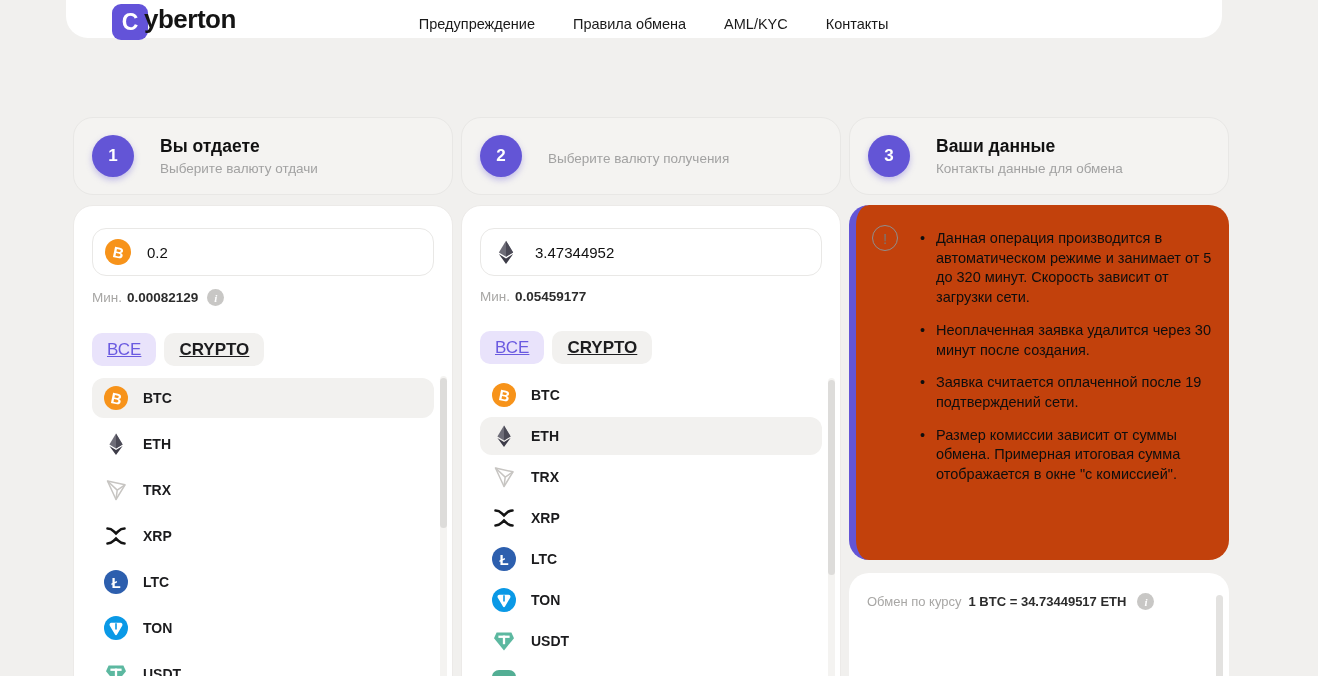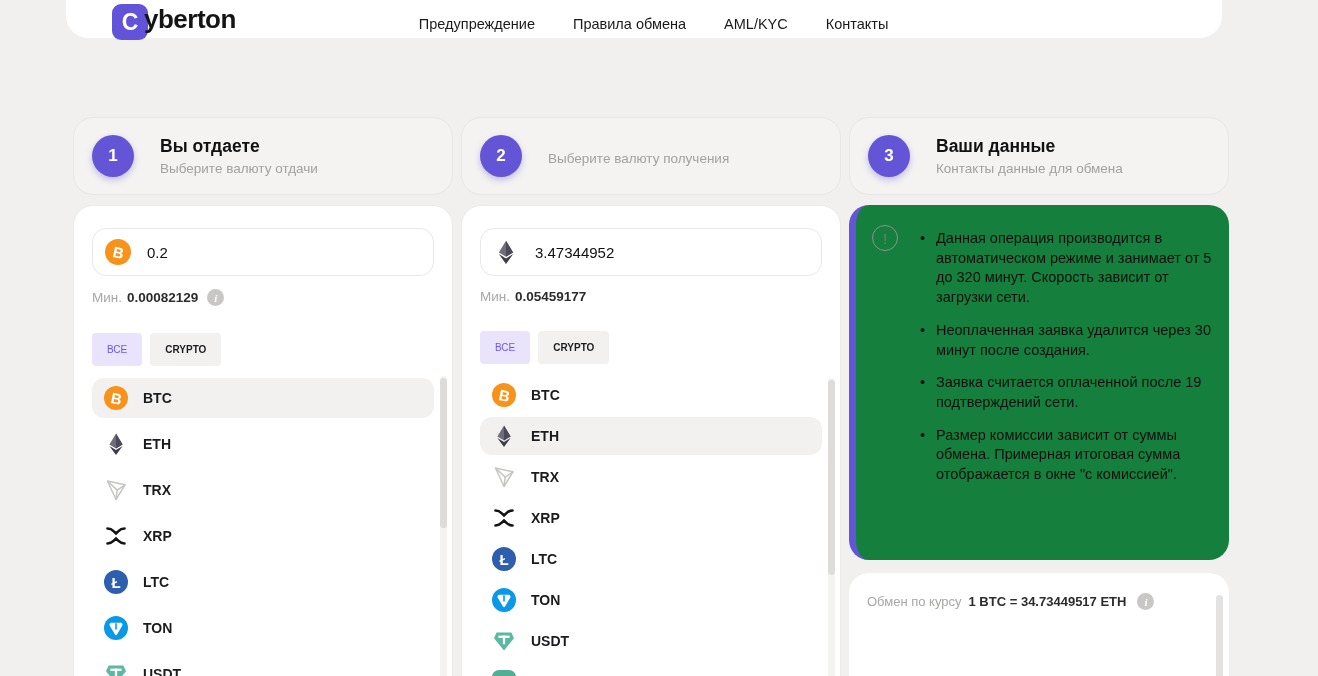--- a/index.html
+++ b/index.html
@@ -66,23 +66,23 @@
   }
   .amount-input .amount { margin-left:16px; font-size:15px; color:#111; }
 
   .min-row { margin-top:13px; display:flex; align-items:center; gap:5px; font-size:13.5px; }
   .min-label { color:#a8a7a5; }
   .min-value { color:#2c2c2c; font-weight:bold; }
 
   .chips { margin-top:27px; display:flex; gap:8px; }
   .chip {
     border:none; height:33px; padding:0 15px;
-    border-radius:4px; font-size:10px; cursor:pointer;
+    border-radius:10px; font-size:17px; cursor:pointer;
     font-family:"Liberation Sans", sans-serif;
-    background:#f2f1ef; color:#1d1d1f; font-weight:bold;
+    background:#f2f1ef; color:#1d1d1f; font-weight:bold;text-decoration:underline;
   }
   .chip.active { background:#e9e3fb; color:#6a5ae0; font-weight:normal; }
 
   .coin-list { margin-top:12px; }
   .coin-row {
     height:40px; border-radius:12px;
     display:flex; align-items:center; gap:15px;
     padding-left:12px; margin-bottom:6px;
     cursor:pointer;
   }
@@ -118,21 +118,21 @@
     border:1.6px solid #8f8f8f; color:#777;
     font-size:15px;
     display:flex; align-items:center; justify-content:center;
     flex:0 0 26px;
   }
   .warn-icon::before { content:"!"; }
 
   
   .info-card {
     margin-top:10px;
-    background:#15803d; border-radius:20px;
+    background:#c2410c; border-radius:20px;
     border-left:7px solid #6355d6;
     padding:20px 14px 22px 16px;
     display:flex; gap:22px;
     min-height:355px;
   }
   .info-card ul { list-style:none; margin-top:4px; }
   .info-card li {
     font-size:14.5px; line-height:1.36; color:#0e0e0e;
     margin-bottom:13px; position:relative; padding-left:16px;
     max-width:292px;

